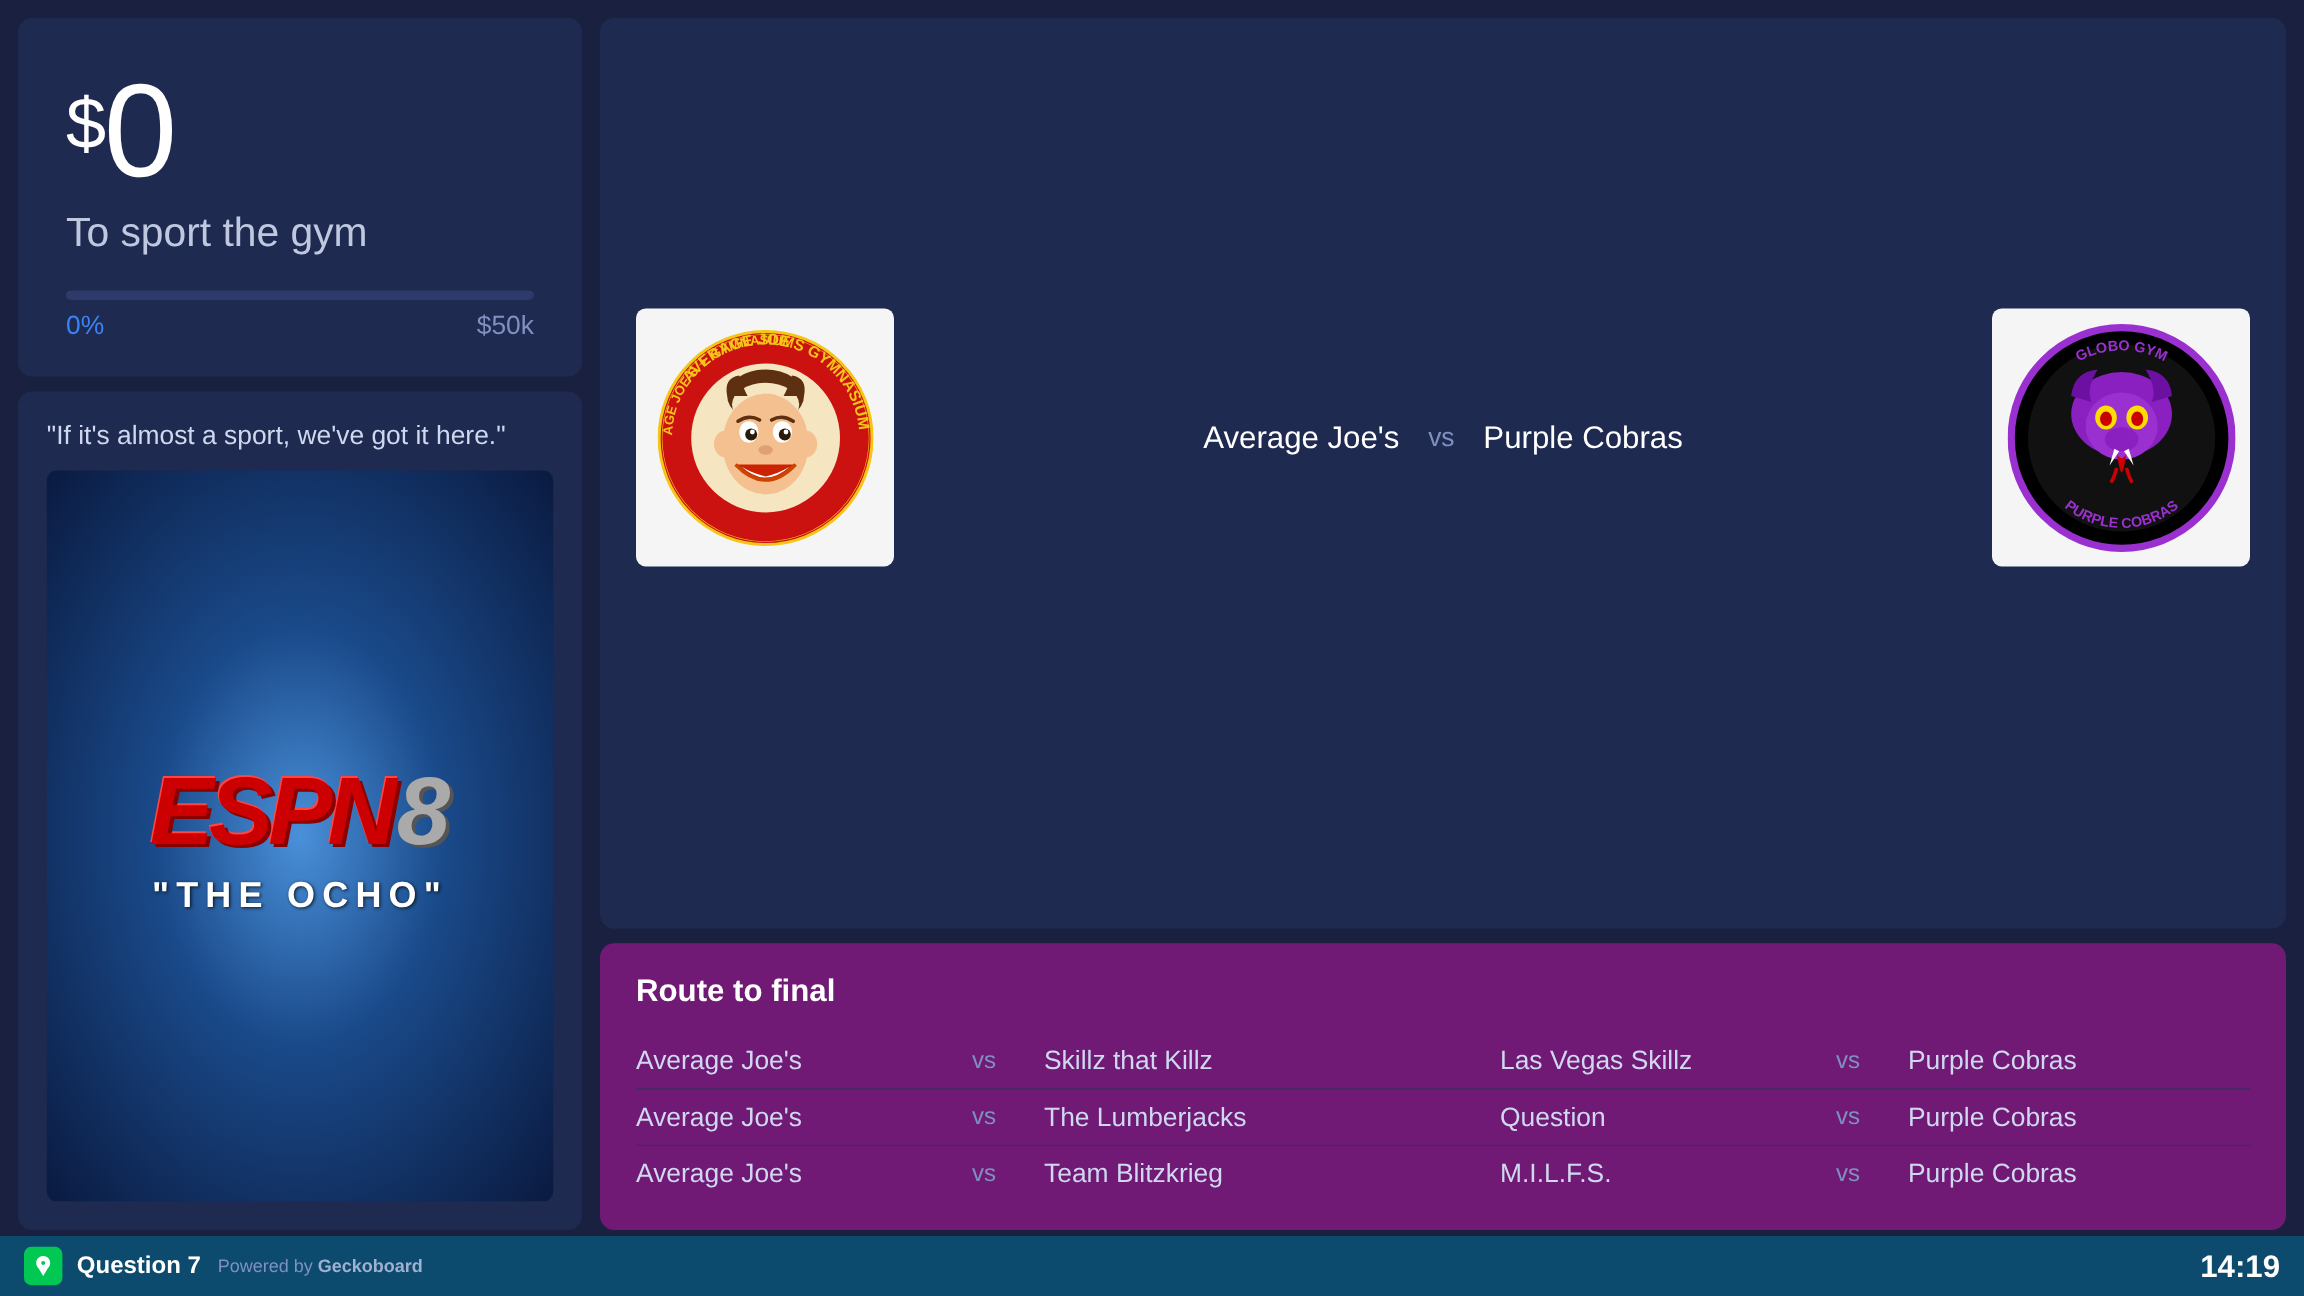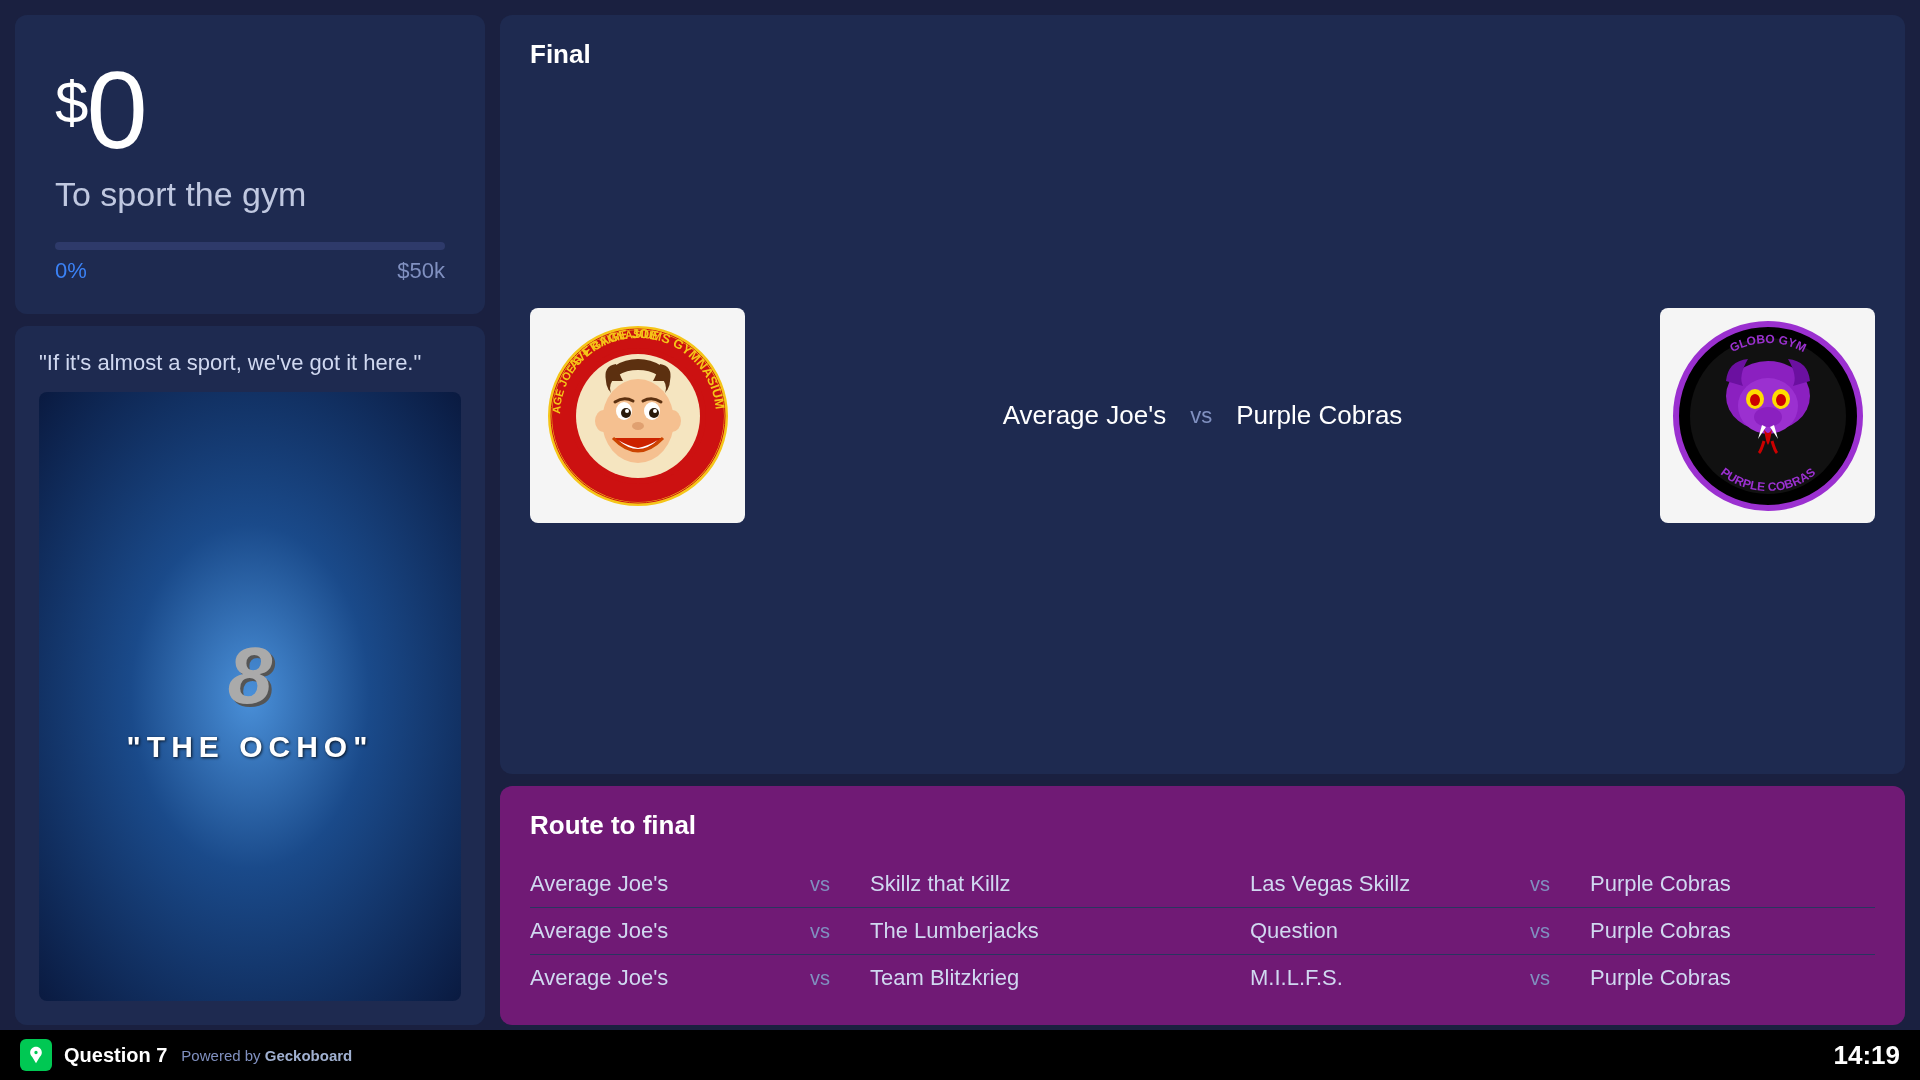--- a/index.html
+++ b/index.html
@@ -278,21 +278,21 @@
       font-size: 22px;
     }
 
     
     .bottom-bar {
       position: absolute;
       bottom: 0;
       left: 0;
       right: 0;
       height: 50px;
-      background-color: #000000;
+      background-color: #0c4a6e;
       display: flex;
       align-items: center;
       padding: 0 20px;
     }
 
     .geckoboard-icon {
       width: 32px;
       height: 32px;
       background-color: #00c853;
       border-radius: 6px;
@@ -349,32 +349,32 @@
       <span class="progress-pct">0%</span>
       <span class="progress-target">$50k</span>
     </div>
   </div>
 
   <div class="espn-card">
     <div class="espn-quote">"If it's almost a sport, we've got it here."</div>
     <div class="espn-image-area">
       <div class="espn8-logo">
         <div class="espn8-top">
+          <span class="espn-text">ESPN</span>
           <span class="eight-text">8</span>
         </div>
         <div class="ocho-text">"THE OCHO"</div>
       </div>
     </div>
   </div>
 </div>
 
 <div class="right-panel">
 
   <div class="final-card">
-    <div class="card-title">Final</div>
     <div class="final-matchup">
 
       <div class="team-logo-box">
         <svg class="avg-joes-logo" viewBox="0 0 180 180" xmlns="http://www.w3.org/2000/svg">
 
           <circle cx="90" cy="90" r="88" fill="#cc1111" stroke="#fff" stroke-width="2"></circle>
 
           <circle cx="90" cy="90" r="88" fill="none" stroke="#f5c518" stroke-width="4"></circle>
 
           <circle cx="90" cy="90" r="68" fill="#cc1111"></circle>

